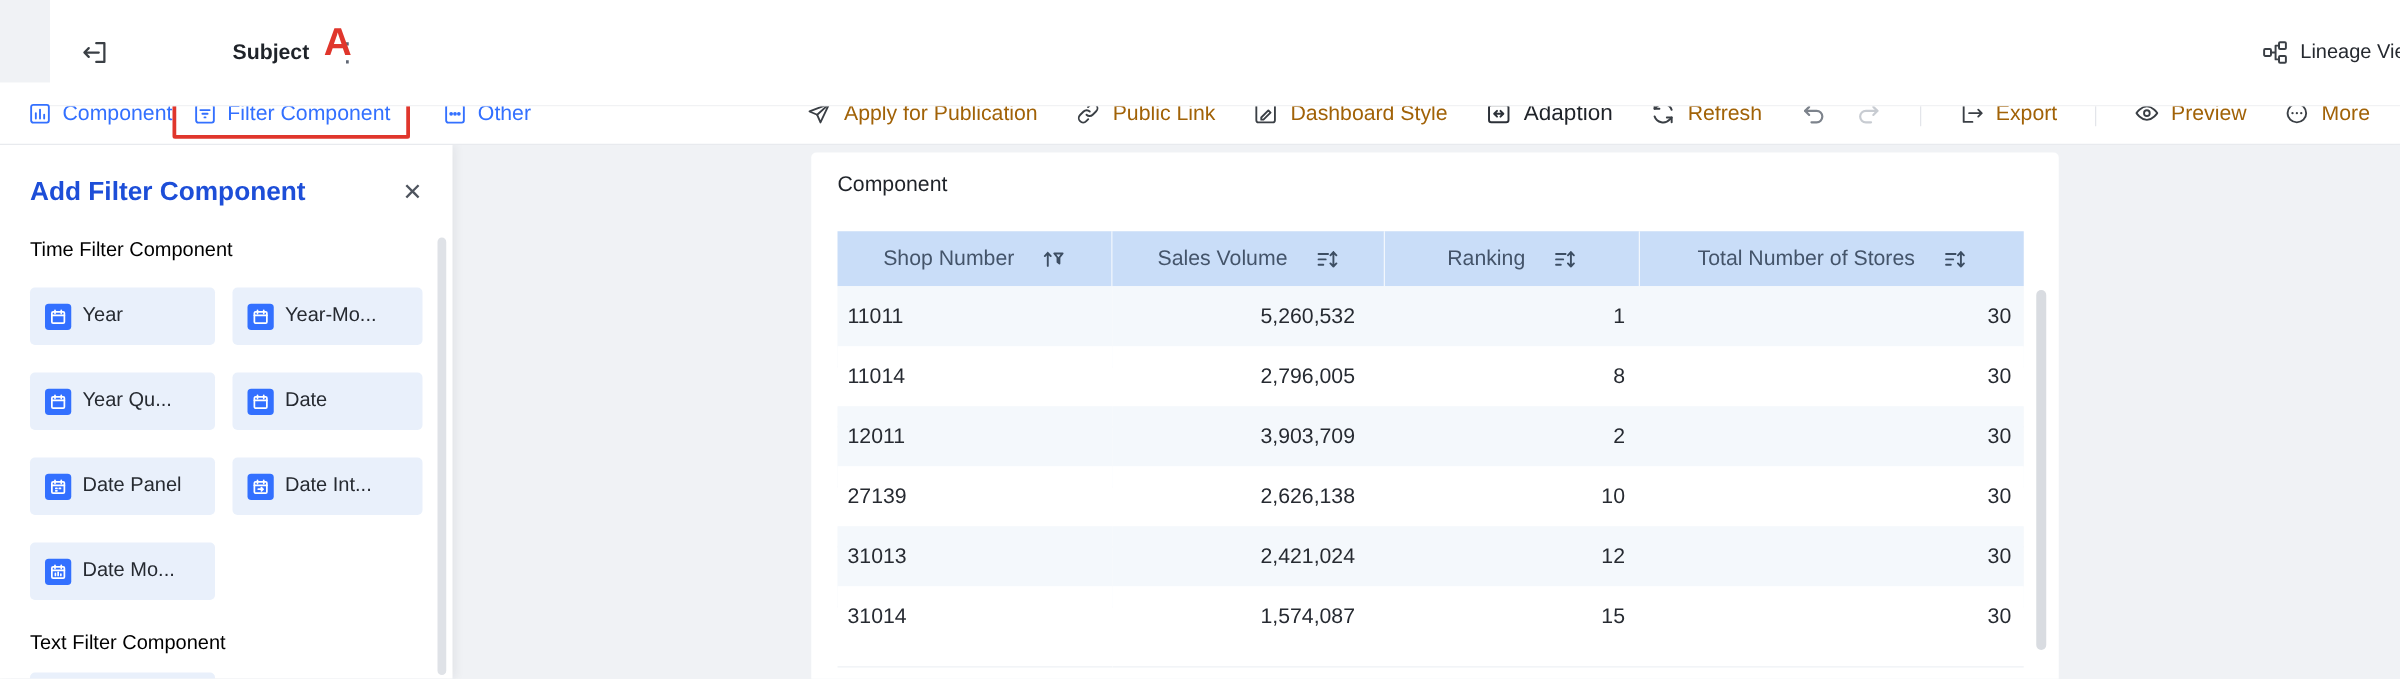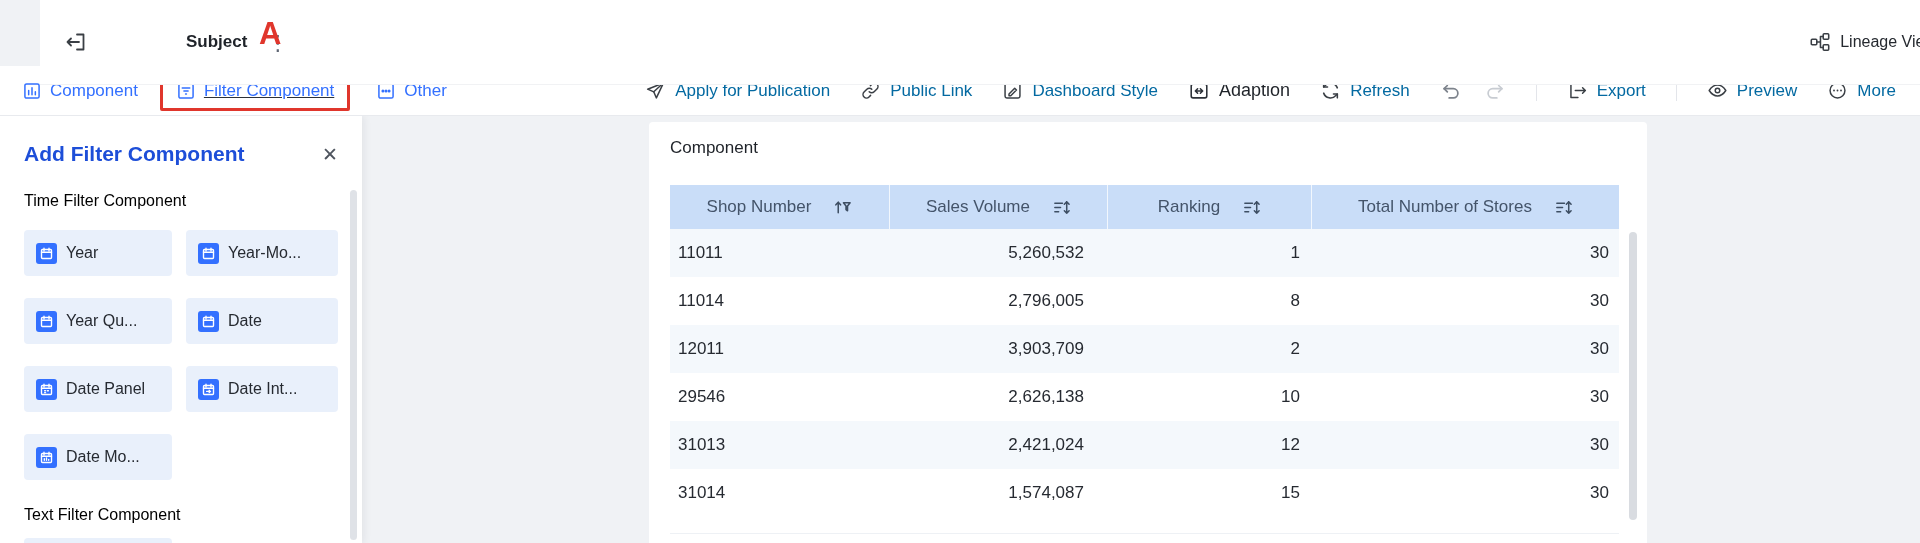--- a/index.html
+++ b/index.html
@@ -23,26 +23,26 @@
   .lineage { margin-left:auto; display:flex; align-items:center; gap:9px; font-size:16px; color:#25292f; cursor:pointer; }
 
   
   .toolbar {
     position:absolute; left:0; top:66px; width:1920px; height:50px;
     background:#fff; border-bottom:1px solid #e8eaee;
     display:flex; align-items:center; padding:0 24px 0 22px; z-index:4;
   }
   .tab { display:flex; align-items:center; gap:8px; color:#3370ff; font-size:17px; cursor:pointer; white-space:nowrap; }
   .annotated {
-    margin-left:22px; border:3px solid #e0362c; border-radius:2px;
-    padding:7px 13px; display:flex; align-items:flex-end;text-decoration:underline;
+    border:3px solid #e0362c; border-radius:2px;
+    padding:7px 13px; display:flex; align-items:flex-end;
   }
   .tab-other { margin-left:26px; }
   .actions { margin-left:auto; display:flex; align-items:center; gap:30px; }
-  .action { display:flex; align-items:center; gap:9px; font-size:17px; color:#0369a1; cursor:pointer; white-space:nowrap; }
+  .action { display:flex; align-items:center; gap:9px; font-size:17px; color:#a16207; cursor:pointer; white-space:nowrap; }
   .action.emph { font-size:18px; color:#1f2329; }
   .undoredo { display:flex; align-items:center; gap:22px; }
   .undo { color:#7d838c; }
   .redo { color:#c8ccd2; }
   .vsep { width:1px; height:20px; background:#e3e5ea; }
 
   .letter-a {
     position:absolute; left:259px; top:18px; z-index:6;
     font-size:31px; font-weight:700; color:#e0362c; line-height:1;
   }
@@ -401,21 +401,21 @@
         <div class="cell c2">8</div>
         <div class="cell c3">30</div>
       </div>
       <div class="trow">
         <div class="cell c0">12011</div>
         <div class="cell c1">3,903,709</div>
         <div class="cell c2">2</div>
         <div class="cell c3">30</div>
       </div>
       <div class="trow">
-        <div class="cell c0">29546</div>
+        <div class="cell c0">27139</div>
         <div class="cell c1">2,626,138</div>
         <div class="cell c2">10</div>
         <div class="cell c3">30</div>
       </div>
       <div class="trow">
         <div class="cell c0">31013</div>
         <div class="cell c1">2,421,024</div>
         <div class="cell c2">12</div>
         <div class="cell c3">30</div>
       </div>

